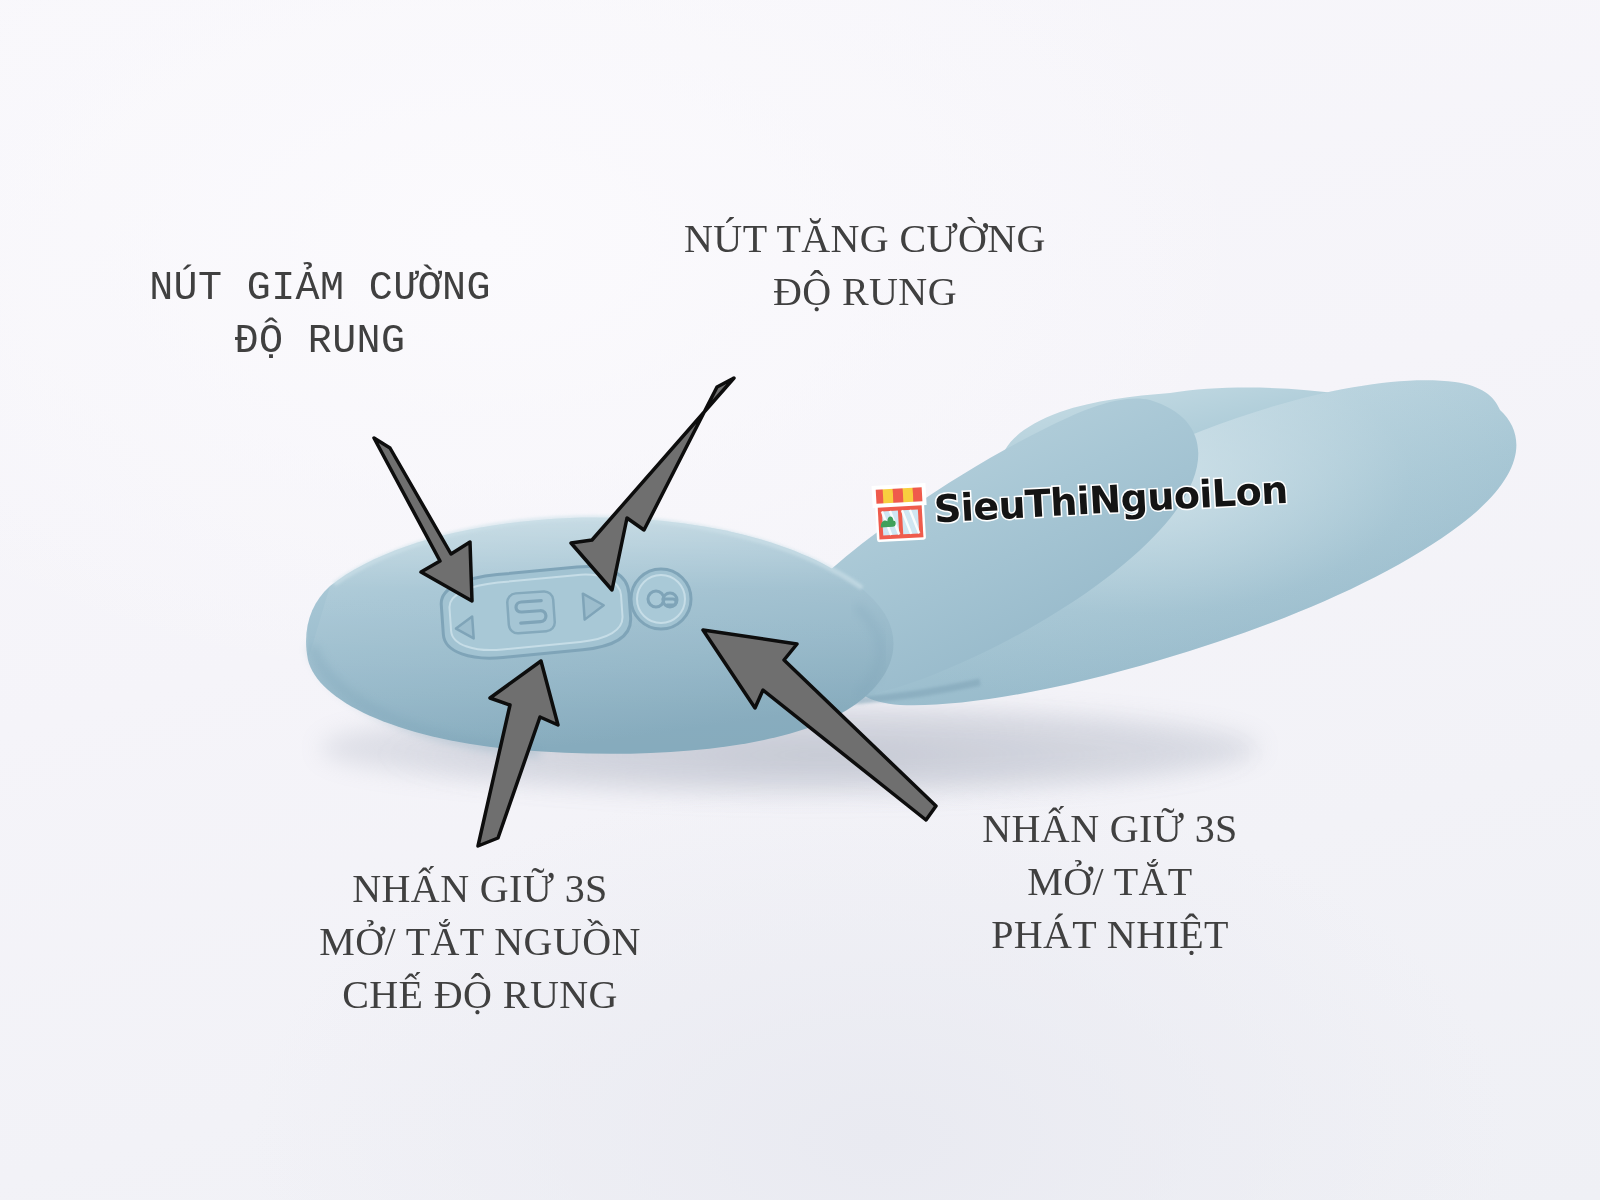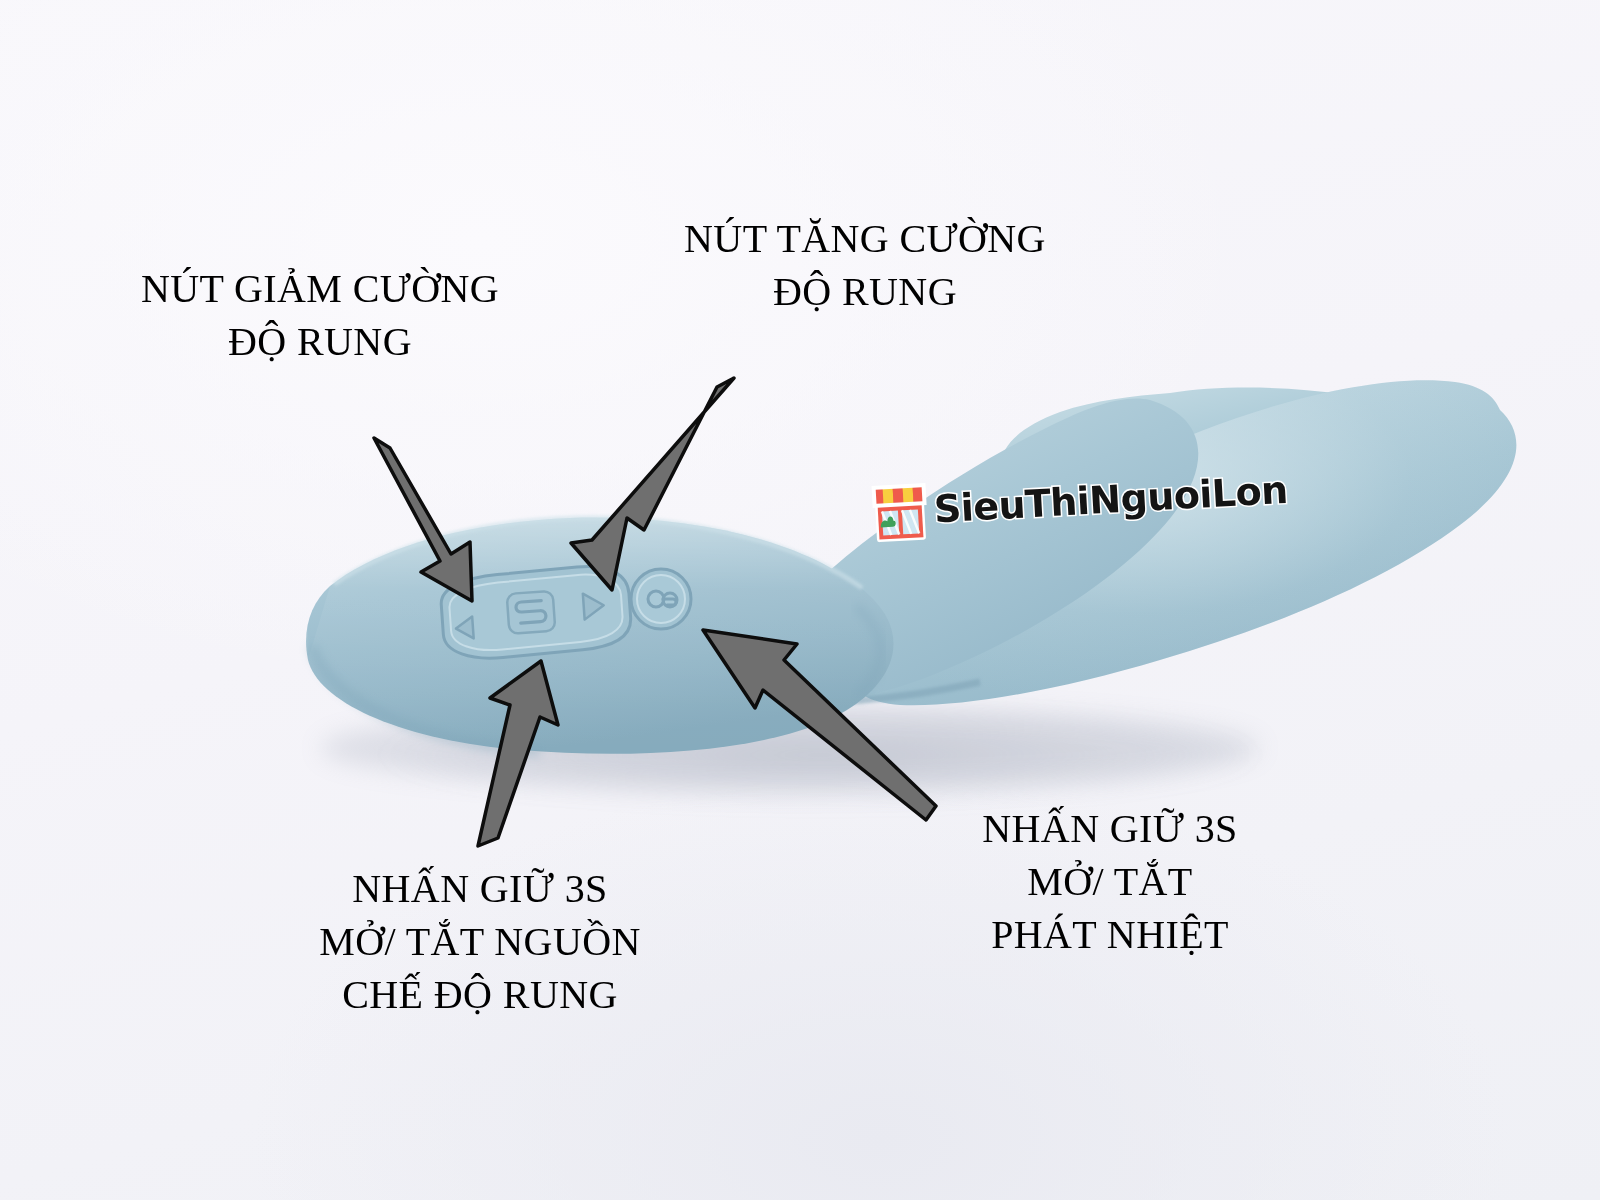--- a/index.html
+++ b/index.html
@@ -33,30 +33,30 @@
     background: radial-gradient(ellipse 50% 50% at 50% 50%, rgba(150,158,175,0.30) 0%, rgba(150,158,175,0.12) 45%, rgba(150,158,175,0) 78%);
     filter: blur(10px);
   }
 
   
   .device { position: absolute; left: 0; top: 0; width: 1600px; height: 1200px; }
 
   
   .label {
     position: absolute;
-    color: #000000;
+    color: #404040;
     font-family: "Liberation Serif", "DejaVu Serif", serif;
     font-size: 40px;
     line-height: 1.33;
     letter-spacing: 0.4px;
     text-align: center;
     white-space: pre-line;
     text-rendering: optimizeLegibility;
   }
-  #label-decrease { left: 60px;  top: 262px; width: 520px; }
+  #label-decrease { left: 60px;  top: 262px; width: 520px; font-family: Liberation Mono, monospace; }
   #label-increase { left: 600px; top: 212px; width: 530px; }
   #label-power    { left: 230px; top: 862px; width: 500px; }
   #label-heat     { left: 900px; top: 802px; width: 420px; }
 
   
   .arrows { position: absolute; left:0; top:0; width: 1600px; height: 1200px; }
 
   
   .watermark {
     position: absolute;

